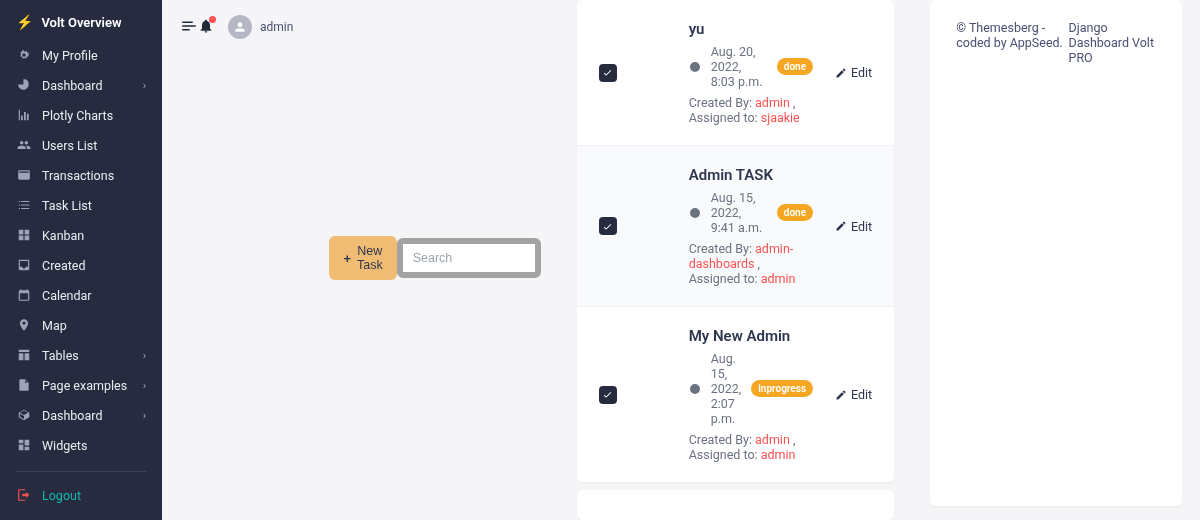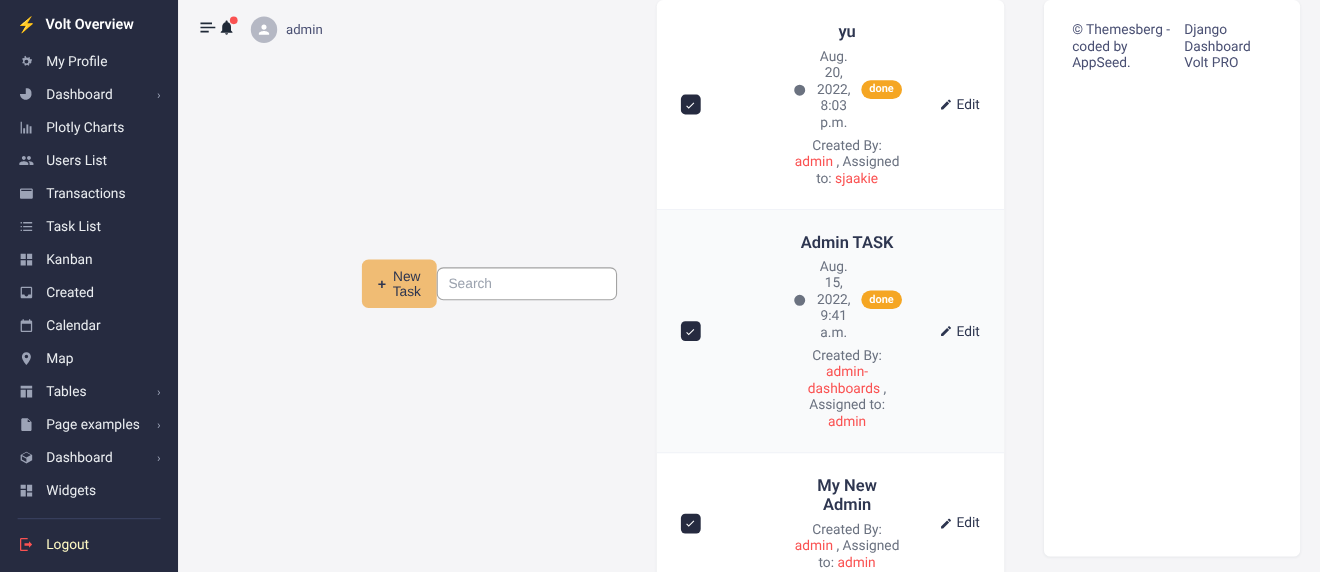--- a/index.html
+++ b/index.html
@@ -52,21 +52,21 @@
     justify-content: center;
     color: #9ca3b6;
     flex-shrink: 0;
   }
   .nav-icon svg { width: 14px; height: 14px; fill: currentColor; }
   .nav-label { flex: 1; white-space: nowrap; }
   .nav-chevron { color: #9ca3b6; font-size: 11px; }
   .divider { height: 1px; background: #3a4160; margin: 8px 16px; }
   .logout {
     display: flex; align-items: center; gap: 10px;
-    padding: 7px 16px; cursor: pointer; color: #fef9c3;
+    padding: 7px 16px; cursor: pointer; color: #14b8a6;
   }
   .logout .nav-icon { color: #fa5252; }
 
   
   .main { flex: 1; display: flex; flex-direction: row; background: #f5f5f7; }
   .topbar {
     display: flex; align-items: center; justify-content: space-between;
     padding: 10px 18px 0 18px;
     height: 44px;
   }
@@ -92,36 +92,35 @@
     padding: 8px 18px 12px 18px;
   }
   .new-task-btn {
     background: #f0bc74; border: none; color: #2e3650;
     padding: 8px 14px; border-radius: 6px; cursor: pointer;
     display: inline-flex; align-items: center; gap: 6px;
     font-size: 12.5px; font-weight: 500;
   }
   .new-task-btn .plus { font-weight: 700; font-size: 13px; line-height: 1; }
   .search-input {
-    border: 1px solid #a3a3a3; border-radius: 6px;
-    padding: 7px 10px; font-size: 12.5px; width: 164px;
+    border: 6px solid #a3a3a3; border-radius: 6px;
+    padding: 7px 10px; font-size: 12.5px; width: 144px;
     background: #fff; color: #4d7c0f;
   }
   .search-input::placeholder { color: #9ca3af; }
 
   .content { padding: 0 18px 14px 18px; }
   .task-card {
     background: #fff; border-radius: 6px; overflow: hidden;
     box-shadow: 0 1px 2px rgba(46,54,80,0.05);
   }
   .task-row {
-    display: flex; align-items: center; gap: 34px;
+    display: flex; align-items: center; gap: 22px;
     padding: 20px 22px;
     border-bottom: 1px solid #f1f3f8;
-    text-align: center;
   }
   .task-row:nth-child(2) { background: #f9fafb; }
   .task-row:last-child { border-bottom: none; }
   .chk {
     width: 18px; height: 18px; border-radius: 4px;
     background: #262b40; display: flex; align-items: center; justify-content: center;
     color: #fff; cursor: pointer; flex-shrink: 0;
   }
   .chk svg { width: 11px; height: 11px; fill: currentColor; }
   .task-body { flex: 1; padding-left: 50px; }
@@ -382,20 +381,29 @@
             </span>
           </div>
           <div class="task-row">
             <span class="chk">
               <svg viewBox="0 0 24 24">
                 <path d="M9 16.2l-3.5-3.5L4 14.2 9 19.2l11-11-1.5-1.5z"></path>
               </svg>
             </span>
             <div class="task-body">
               <div class="task-title">My New Admin</div>
+              <div class="task-meta">
+                <span class="clock">
+                  <svg viewBox="0 0 24 24">
+                    <path d="M12 2a10 10 0 100 20 10 10 0 000-20zm.5 5h-1v6l5 3 .5-.9-4.5-2.6V7z"></path>
+                  </svg>
+                </span>
+                <span>Aug. 15, 2022, 2:07 p.m.</span>
+                <span class="badge">inprogress</span>
+              </div>
               <div class="task-sub"><span>Created By: </span><span class="link">admin</span><span> , Assigned to: </span><span class="link">admin</span></div>
             </div>
             <span class="edit-link">
               <svg viewBox="0 0 24 24">
                 <path d="M3 17.25V21h3.75l11-11-3.75-3.75-11 11zM20.7 7.05a1 1 0 000-1.4l-2.35-2.35a1 1 0 00-1.4 0L15.1 5.15l3.75 3.75 1.85-1.85z"></path>
               </svg>
               <span>Edit</span>
             </span>
           </div>
         </div>

